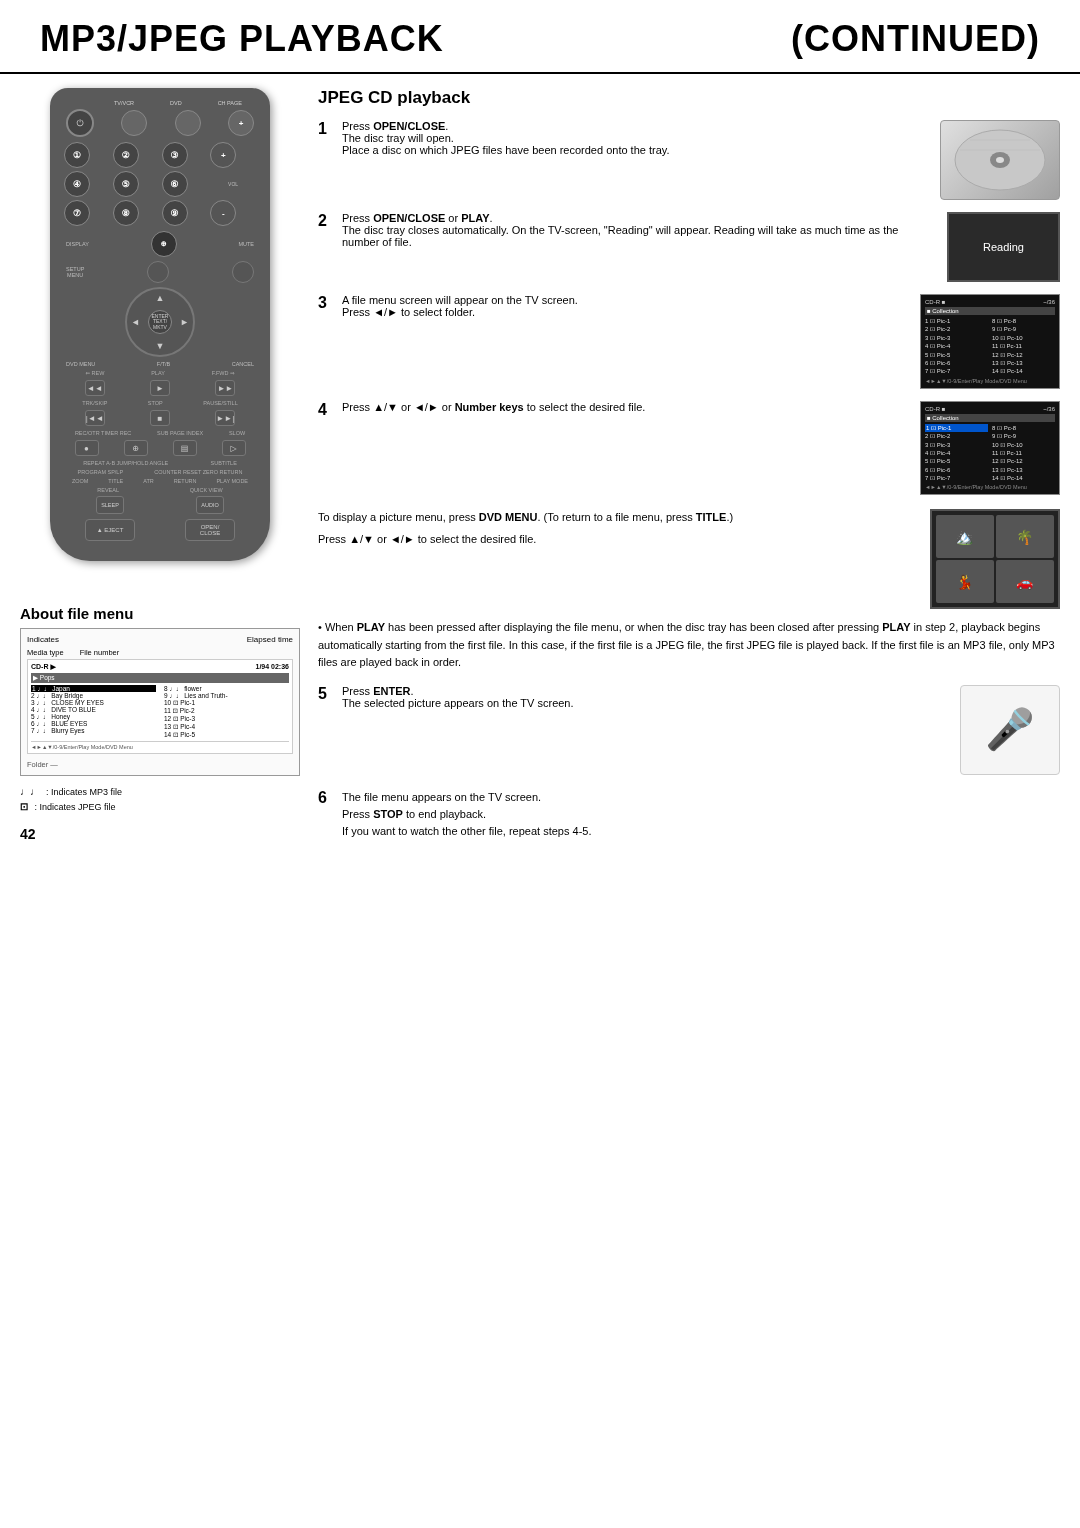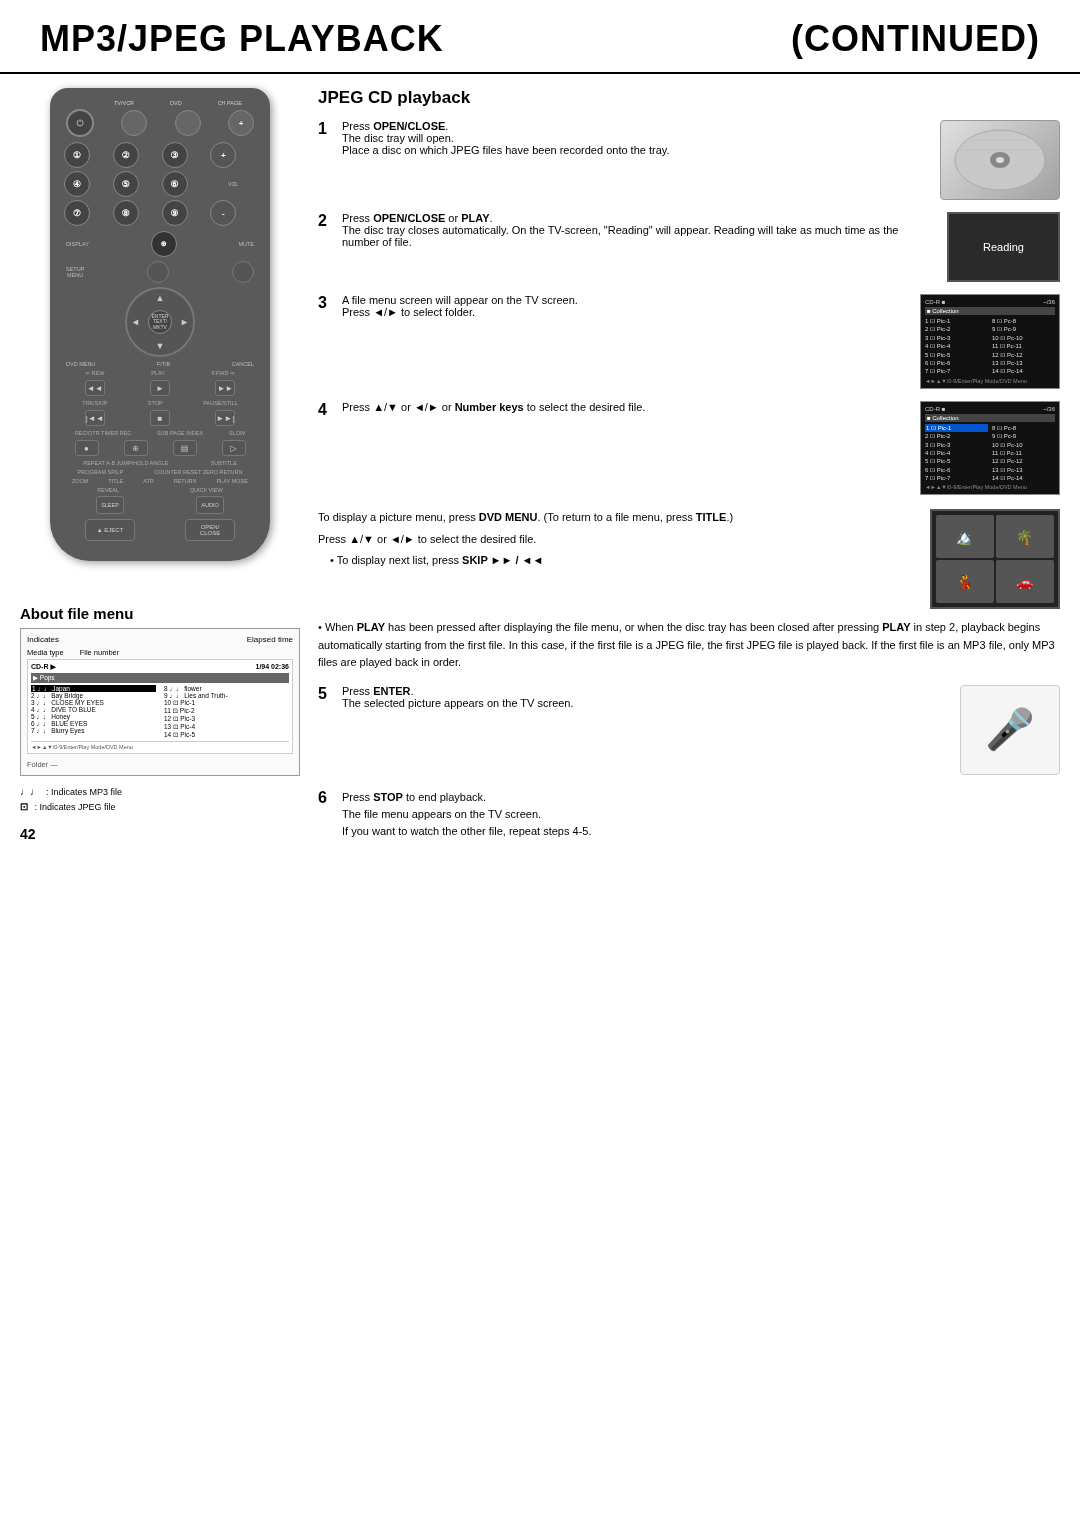--- a/index.html
+++ b/index.html
@@ -702,21 +702,20 @@
           </div>
         </div>
         <div class="sfl-footer">◄►▲▼/0-9/Enter/Play Mode/DVD Menu</div>
       </div>
     </div>
 
     <div class="step-with-image" style="margin-top:14px;">
       <div style="flex:1;">
         <p class="press-line">To display a picture menu, press <strong>DVD MENU</strong>. (To return to a file menu, press <strong>TITLE</strong>.)</p>
         <p class="press-line">Press ▲/▼ or ◄/► to select the desired file.</p>
-        <p class="bullet-point">To display next list, press <strong>SKIP ►► / ◄◄</strong></p>
       </div>
       <div class="picture-menu-mock">
         <div class="pic-cell">🏔️</div>
         <div class="pic-cell">🌴</div>
         <div class="pic-cell">💃</div>
         <div class="pic-cell">🚗</div>
       </div>
     </div>
 
     <div style="margin-top:10px;font-size:11px;line-height:1.55;">
@@ -730,20 +729,20 @@
           <p>Press <strong>ENTER</strong>.</p>
           <p>The selected picture appears on the TV screen.</p>
         </div>
       </div>
       <div class="person-mic-mock">🎤</div>
     </div>
 
     <div class="step-block" style="margin-top:14px;">
       <span class="step-num">6</span>
       <div class="step-content">
+        <p>The file menu appears on the TV screen.</p>
         <p>Press <strong>STOP</strong> to end playback.</p>
-        <p>The file menu appears on the TV screen.</p>
         <p>If you want to watch the other file, repeat steps 4-5.</p>
       </div>
     </div>
 
   </div>
 </div>
 
 </body></html>

